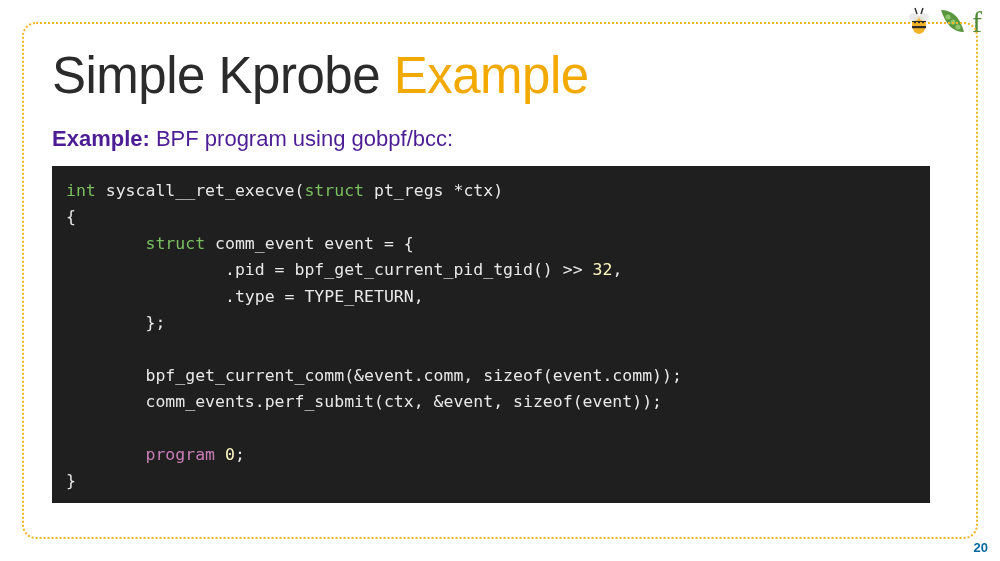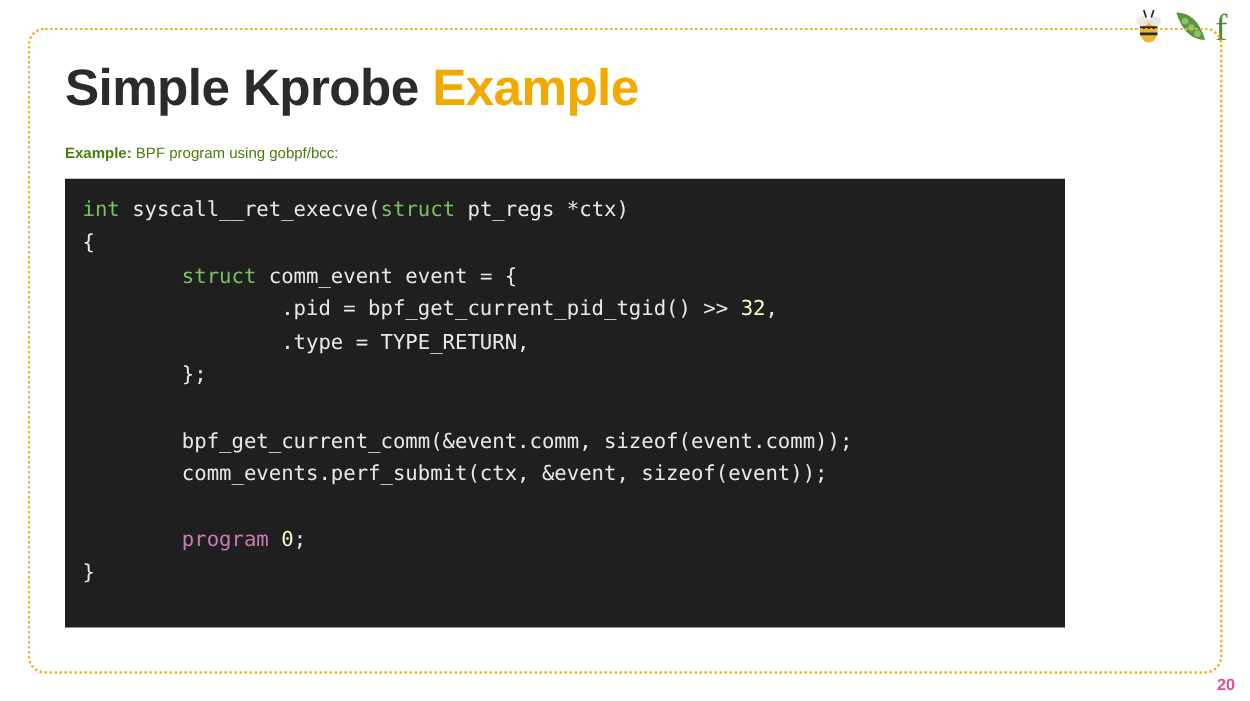--- a/index.html
+++ b/index.html
@@ -17,55 +17,55 @@
     position: absolute;
     left: 22px;
     top: 22px;
     right: 22px;
     bottom: 22px;
     border: 2px dotted #f2b427;
     border-radius: 14px;
     padding: 24px 28px 20px 28px;
   }
   .title {
-    font-weight: 700;
-    font-size: 41px;
+    font-weight: 400;
+    font-size: 51px;
     letter-spacing: -0.5px;
     color: #2b2b2b;
     margin-bottom: 22px;
     line-height: 1.1;
   }
   .title .accent { color: #f2a900; }
   .subtitle {
-    font-size: 12px;
+    font-size: 22px;
     font-weight: 400;
-    color: #4d7c0f;
+    color: #4c1d95;
     margin-bottom: 14px;
   }
   .subtitle .bold { font-weight: 700; }
   .codeblock {
     background: #1f1f1f;
     color: #e8e8e8;
     font-family: "Menlo", "Consolas", "DejaVu Sans Mono", monospace;
     font-size: 16.5px;
     line-height: 1.6;
-    padding: 12px 14px 30px 14px;
-    width: 800px;
+    padding: 12px 14px 8px 14px;
+    width: 878px;
     white-space: pre;
   }
   .tok-type { color: #7bbf60; }   
   .tok-num  { color: #fef9c3; }   
   .tok-kw   { color: #c97db6; }
   .page-number {
     position: absolute;
     right: 12px;
     bottom: 6px;
     font-size: 13px;
     font-weight: 700;
-    color: #ec4899;
+    color: #0369a1;
   }
   .logos {
     position: absolute;
     right: 10px;
     top: 6px;
     display: flex;
     gap: 6px;
     align-items: flex-start;
   }
   .logo { display: block; }

